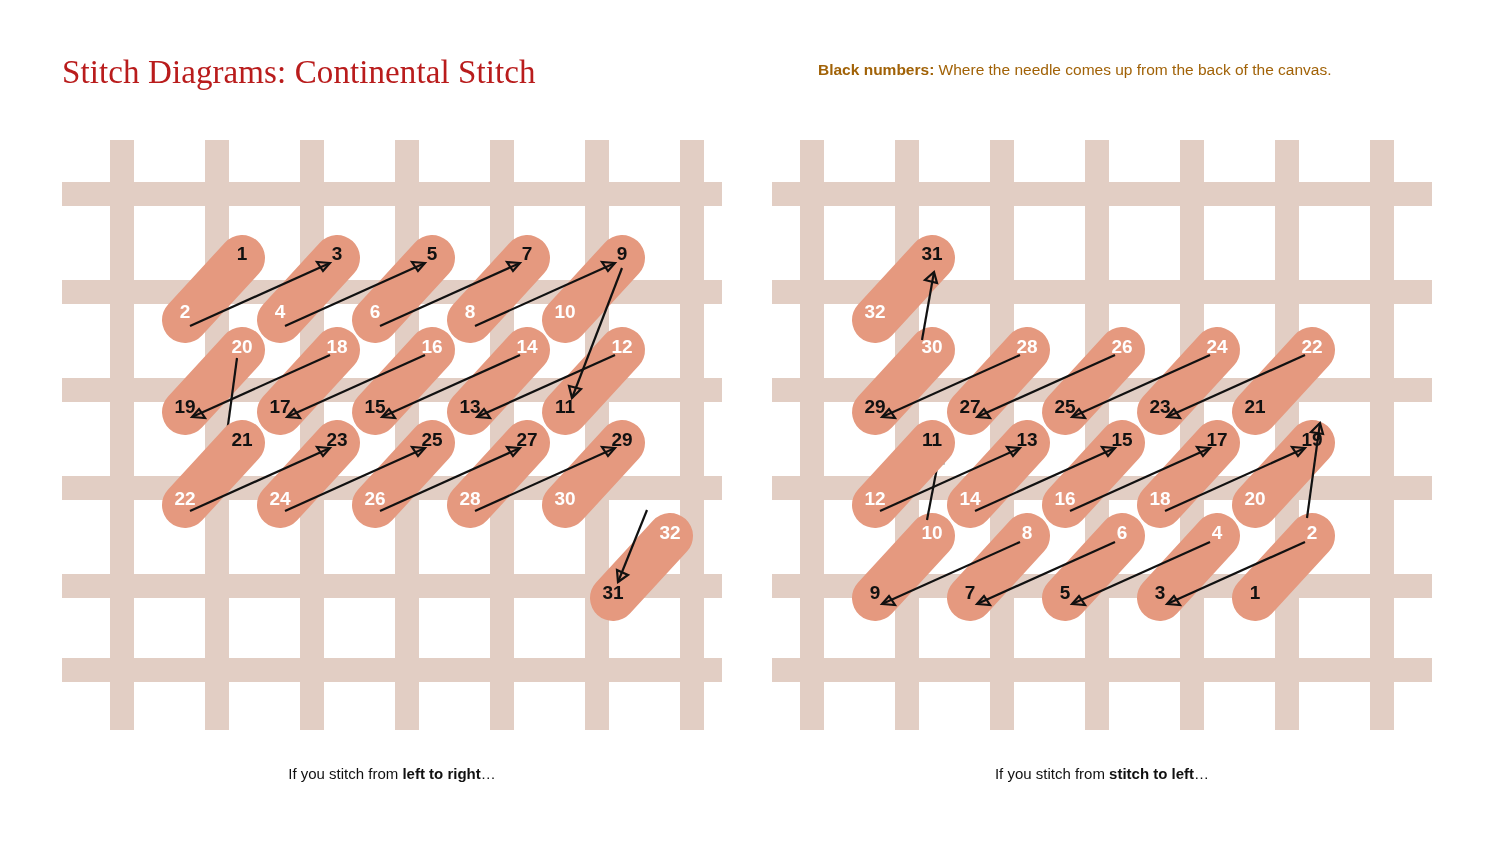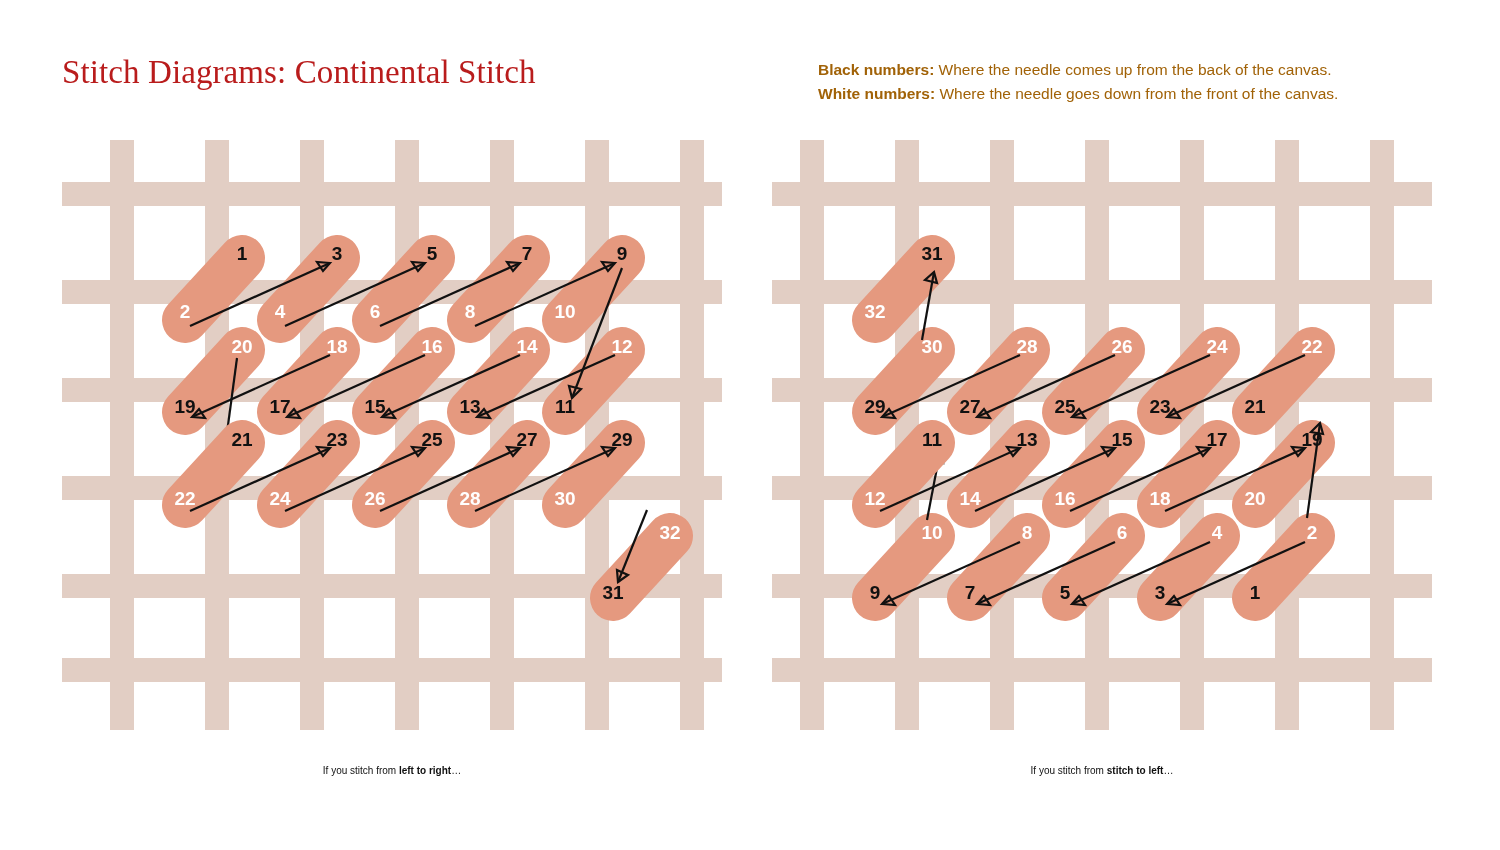--- a/index.html
+++ b/index.html
@@ -39,21 +39,21 @@
     width: 660px;
     height: 590px;
   }
   #diagram-left  { left: 62px; }
   #diagram-right { left: 772px; }
   .caption {
     position: absolute;
     top: 765px;
     width: 660px;
     text-align: center;
-    font-size: 10px;
+    font-size: 15px;
     color: #111111;
   }
   #caption-left  { left: 62px; }
   #caption-right { left: 772px; }
   .caption b { font-weight: bold; }
   svg { display: block; }
   .gridline { fill: #e2cec4; }
   .num-black {
     font-family: "Liberation Sans", sans-serif;
     font-size: 19px;
@@ -77,23 +77,20 @@
   }
 </style>
 </head>
 <body>
 
 <div id="page-title">Stitch Diagrams: Continental Stitch</div>
 
 <div id="legend">
   <div>
     <span class="lbl">Black numbers:</span><span> Where the needle comes up from the back of the canvas.</span>
-  </div>
-  <div>
-    <span class="lbl">White numbers:</span><span> Where the needle goes down from the front of the canvas.</span>
   </div>
 </div>
 
 <div class="diagram" id="diagram-left">
 <svg width="660" height="590" viewBox="0 0 660 590" xmlns="http://www.w3.org/2000/svg">
   <g>
 
     <rect class="gridline" x="0" y="42" width="660" height="24" rx="0"></rect>
     <rect class="gridline" x="0" y="140" width="660" height="24"></rect>
     <rect class="gridline" x="0" y="238" width="660" height="24"></rect>

